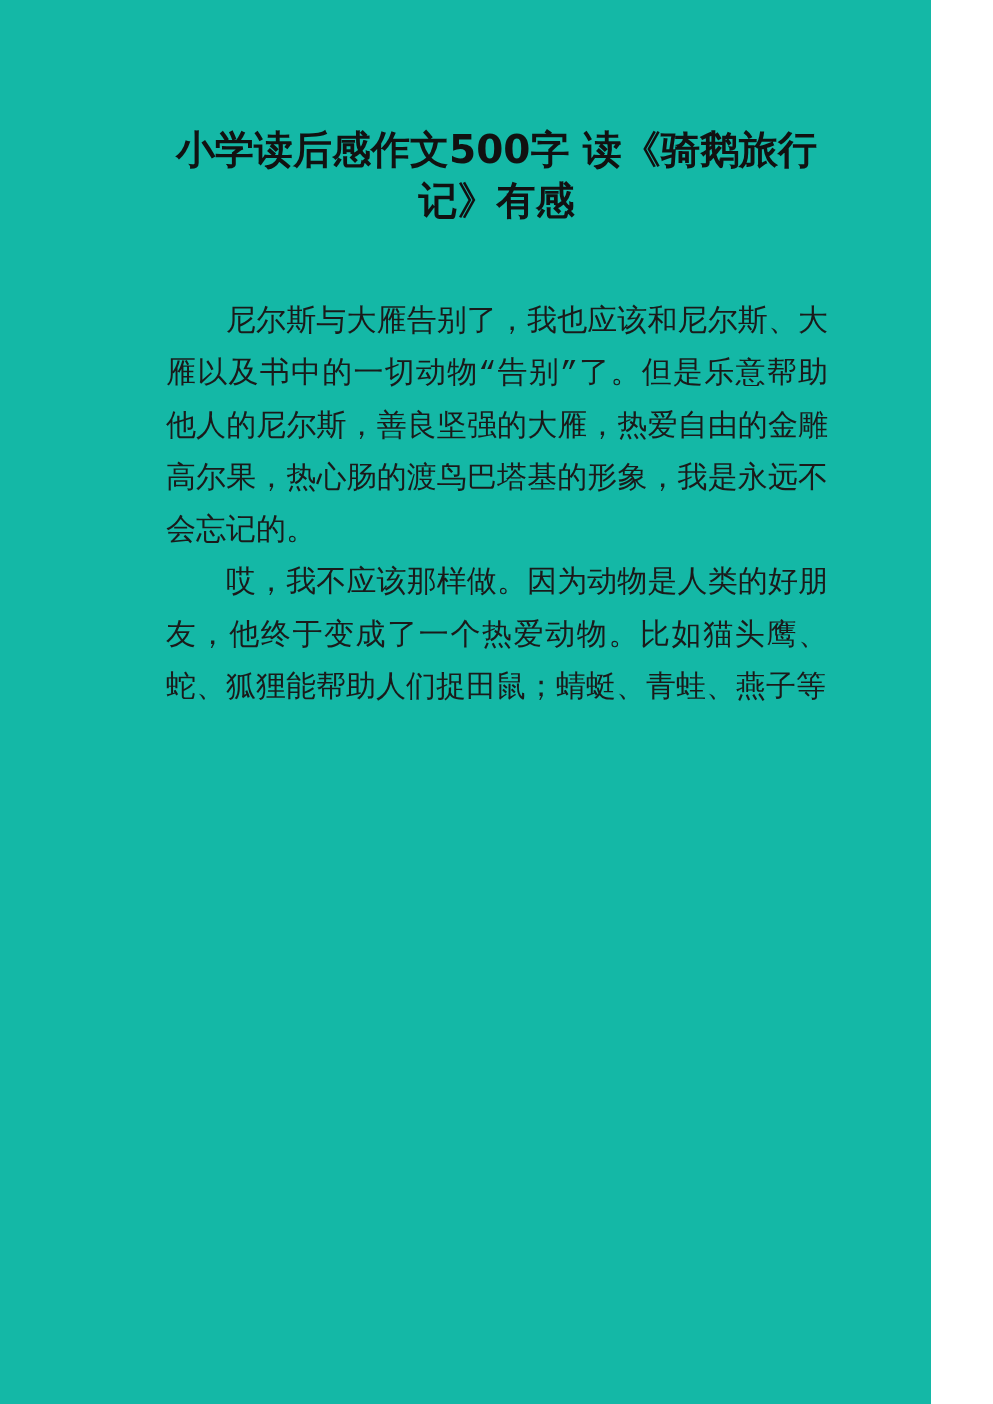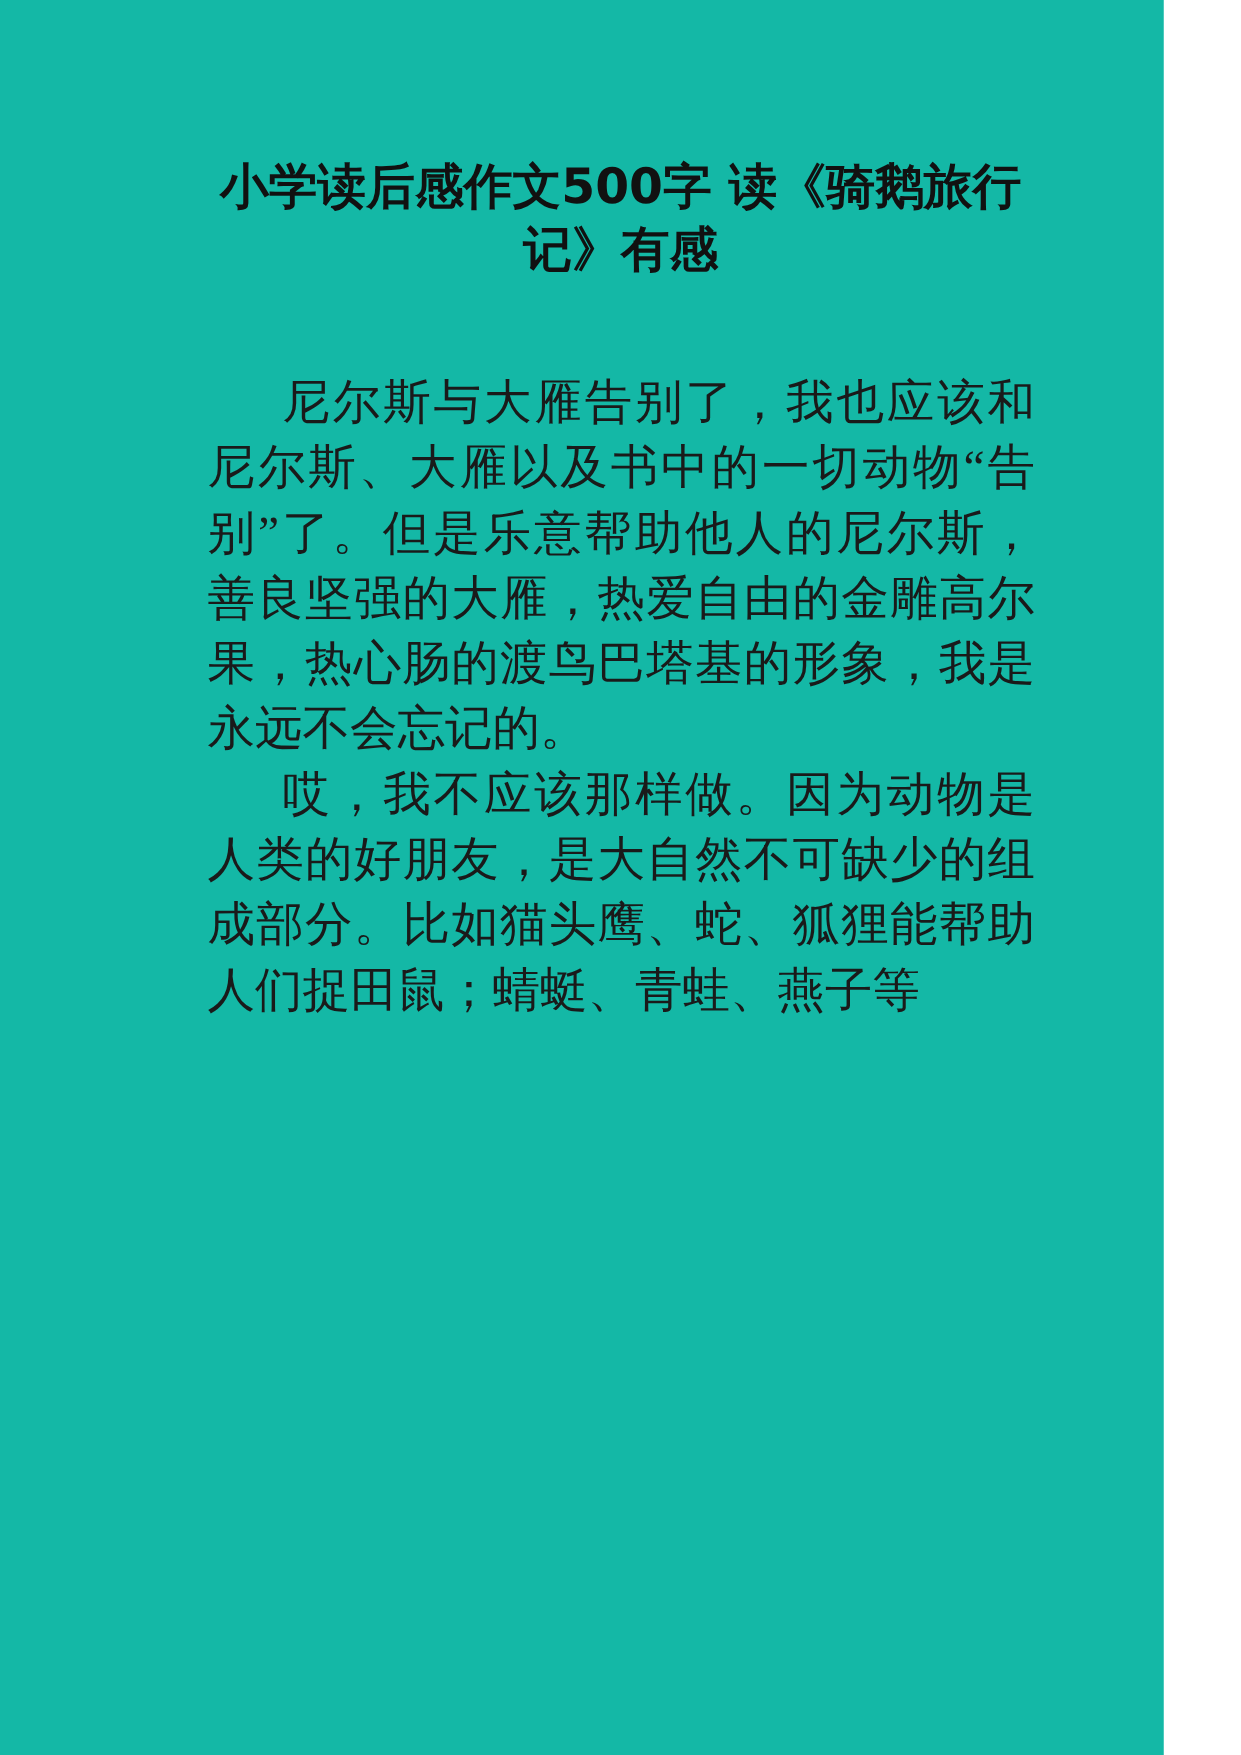--- a/index.html
+++ b/index.html
@@ -5,28 +5,28 @@
   html, body { margin: 0; padding: 0; background: #ffffff; }
   body { width: 993px; height: 1404px; position: relative; overflow: hidden; }
   .page { position: absolute; left: 0; top: 0; width: 931px; height: 1404px; background: #14b8a6; }
   .title {
     position: absolute; left: 150px; top: 124px; width: 693px;
     text-align: center; font-family: "DejaVu Sans", "Liberation Sans", sans-serif;
     font-weight: bold; font-size: 39px; line-height: 51px; color: #111;
   }
   .body {
     position: absolute; left: 166px; top: 296px; width: 662px;
-    font-family: Liberation Serif, serif;
-    font-size: 38px; line-height: 52.3px; color: #1a1a1a;
+    font-family: Liberation Mono, monospace;
+    font-size: 30px; line-height: 52.3px; color: #1a1a1a;
     text-align: justify;
   }
   .body p { margin: 0; text-indent: 60px; }
 </style>
 </head>
 <body>
 
 <div class="page">
   <div class="title">小学读后感作文500字 读《骑鹅旅行记》有感</div>
   <div class="body">
     <p>尼尔斯与大雁告别了，我也应该和尼尔斯、大雁以及书中的一切动物“告别”了。但是乐意帮助他人的尼尔斯，善良坚强的大雁，热爱自由的金雕高尔果，热心肠的渡鸟巴塔基的形象，我是永远不会忘记的。</p>
-    <p>哎，我不应该那样做。因为动物是人类的好朋友，是大自然不可缺少的组成部分。比如猫头鹰、蛇、狐狸能帮助人们捉田鼠；蜻蜓、青蛙、燕子等</p>
+    <p>哎，我不应该那样做。因为动物是人类的好朋友，他终于变成了一个热爱动物。比如猫头鹰、蛇、狐狸能帮助人们捉田鼠；蜻蜓、青蛙、燕子等</p>
   </div>
 </div>
 
 </body></html>

